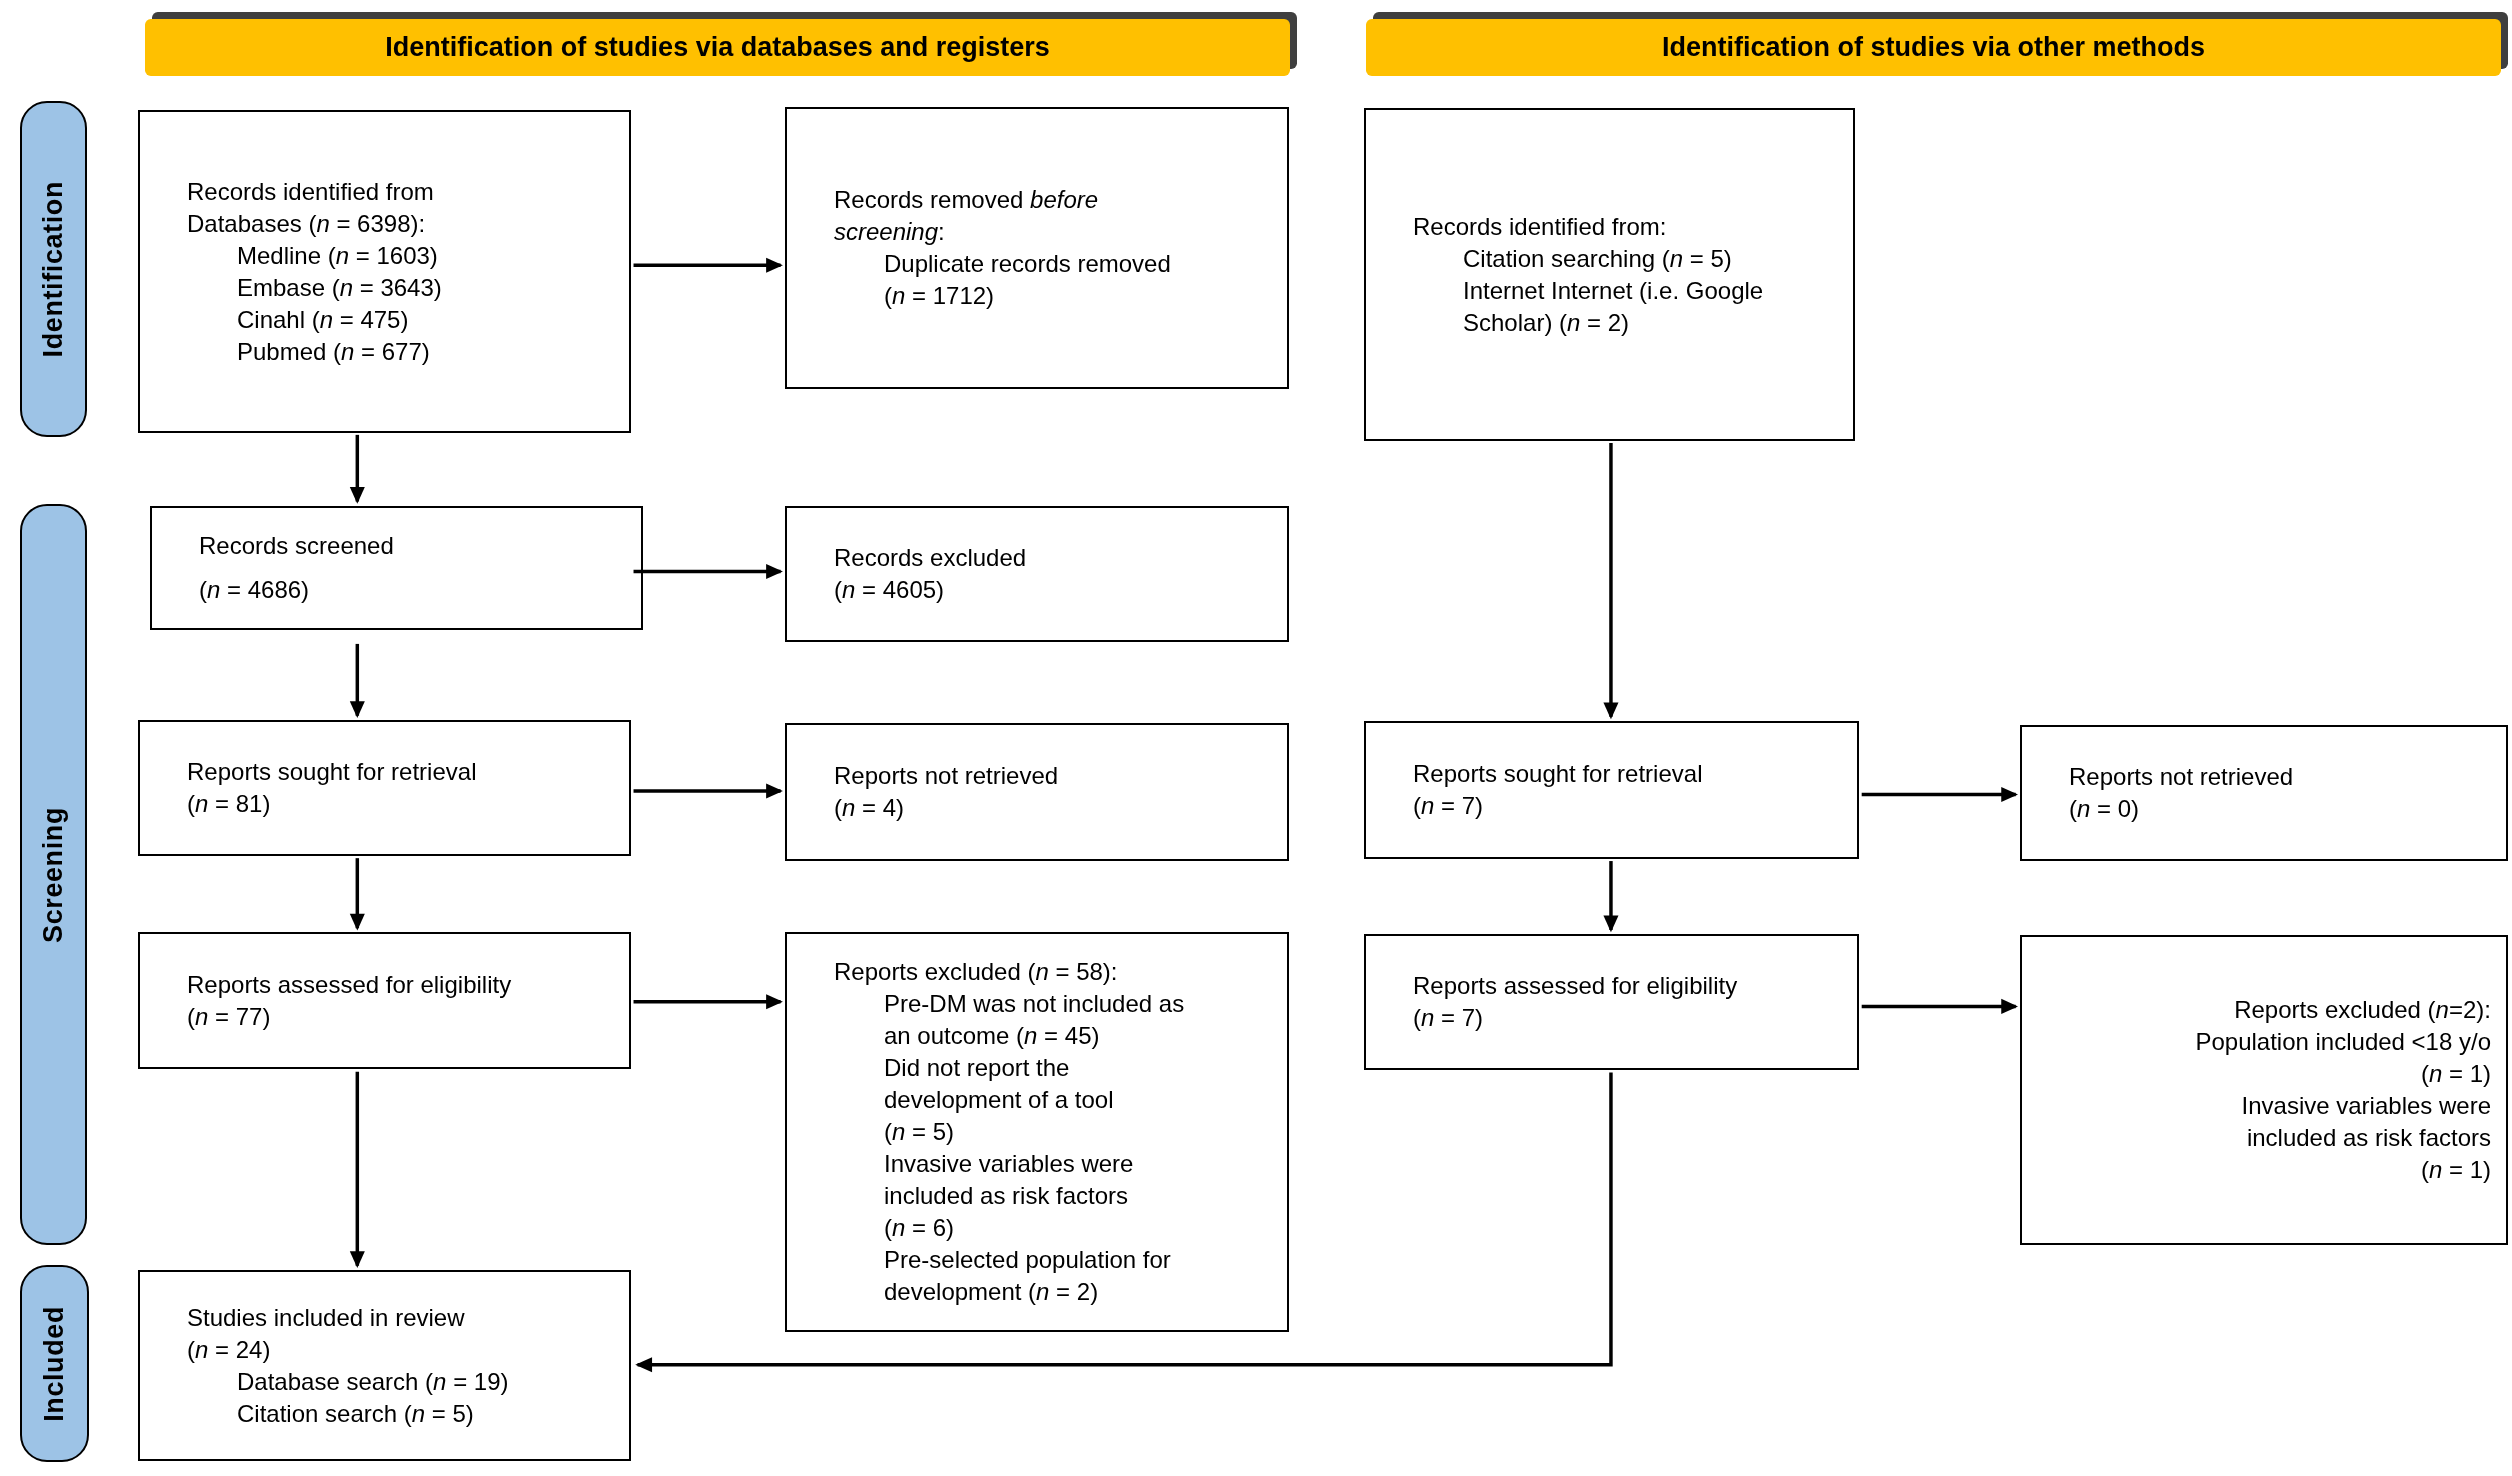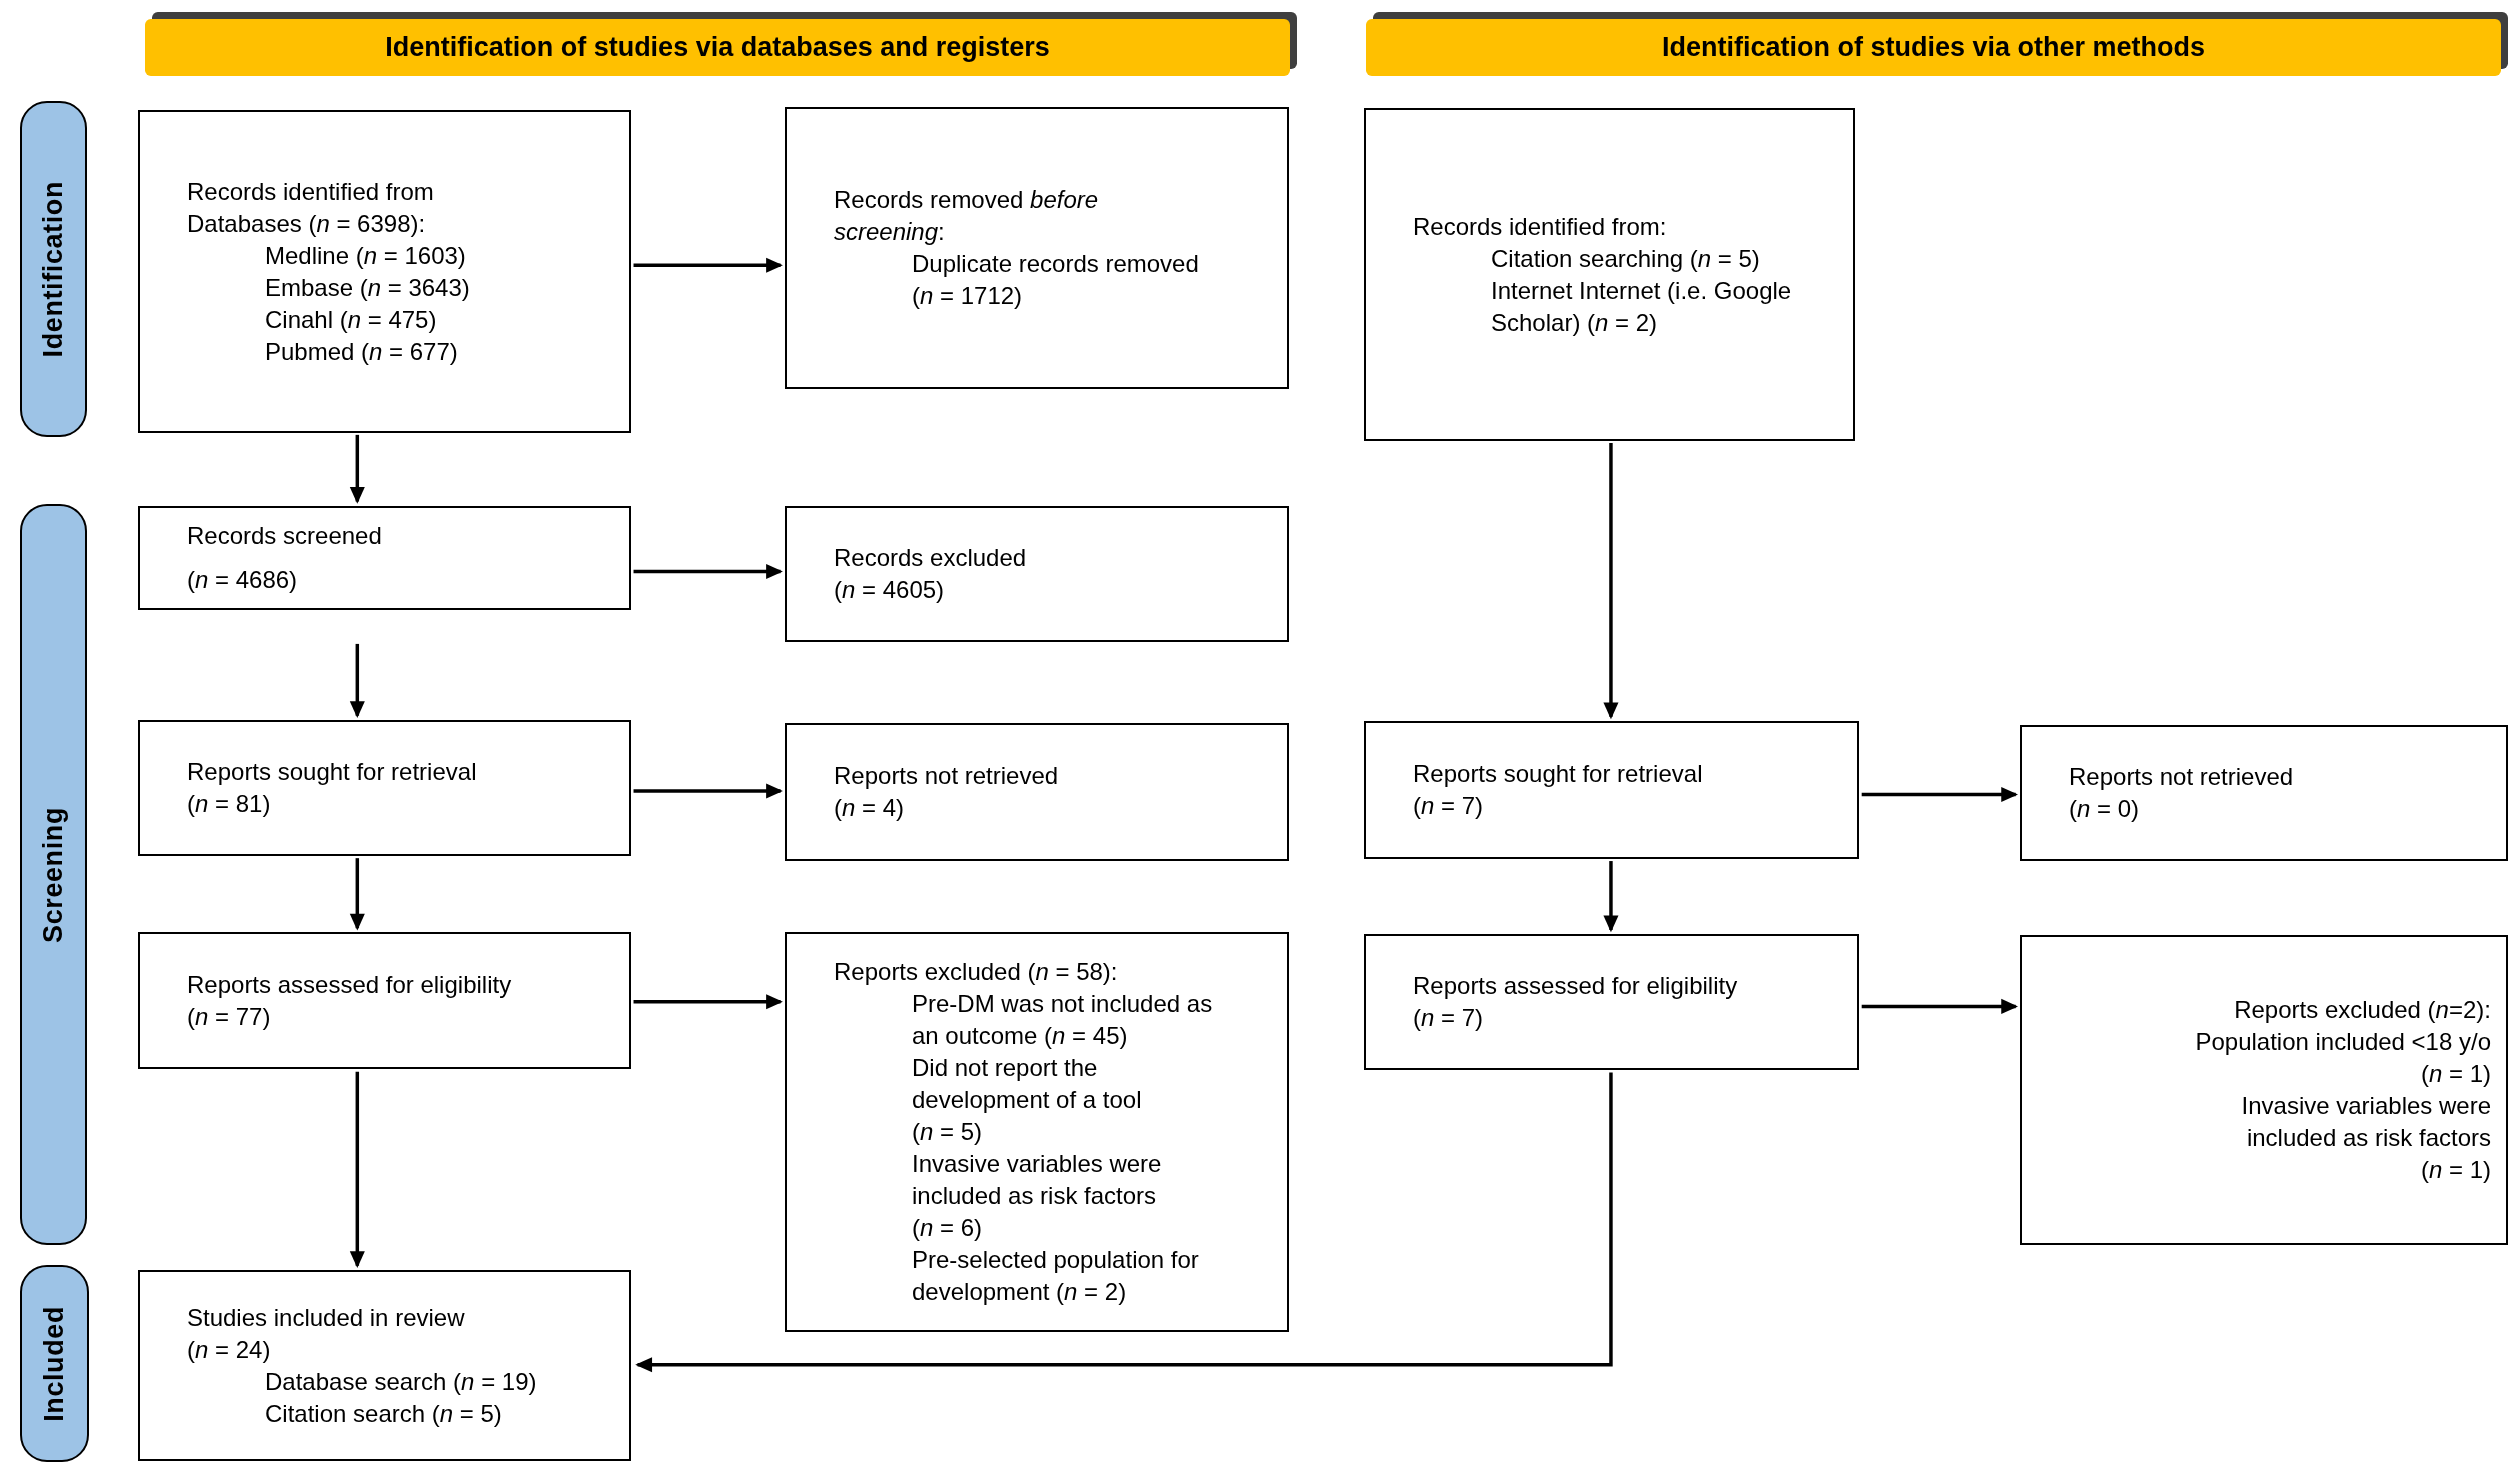--- a/index.html
+++ b/index.html
@@ -29,21 +29,21 @@
   .side span{
     writing-mode:vertical-rl;transform:rotate(180deg);
     font-weight:bold;font-size:27px;letter-spacing:0.6px;white-space:nowrap;
   }
   .box{
     position:absolute;border:2.3px solid var(--line);background:var(--bg);
     box-sizing:border-box;display:flex;flex-direction:column;justify-content:center;
     padding:11.6px 15px 11.6px 47px;font-size:24px;line-height:32px;
   }
   .ln{white-space:nowrap;}
-  .ln.ind1{margin-left:78px;}
+  .ln.ind1{margin-left:50px;}
   svg.arrows{position:absolute;left:0;top:0;pointer-events:none;}
   svg.arrows line,svg.arrows path{stroke:var(--line);stroke-width:6;fill:none;}
 </style>
 </head>
 <body>
 
 <div class="canvas">
 
   <div class="hdr" style="left:145px;top:18.5px;width:1145px;height:57px;">Identification of studies via databases and registers</div>
   <div class="hdr" style="left:1366px;top:18.5px;width:1135px;height:57px;">Identification of studies via other methods</div>
@@ -72,21 +72,21 @@
       <div class="ln ind1"><span>Duplicate records removed</span></div>
       <div class="ln ind1"><span>(</span><i>n</i><span> = 1712)</span></div>
     </div>
   <div class="box" style="left:1364px;top:108px;width:491px;height:333px;">
       <div class="ln ind0"><span>Records identified from:</span></div>
       <div class="ln ind1"><span>Citation searching (</span><i>n</i><span> = 5)</span></div>
       <div class="ln ind1"><span>Internet Internet (i.e. Google</span></div>
       <div class="ln ind1"><span>Scholar) (</span><i>n</i><span> = 2)</span></div>
     </div>
 
-  <div class="box" style="left:138px;top:506px;width:493px;height:104px;gap:12px;">
+  <div class="box" style="left:150px;top:506px;width:493px;height:124px;gap:12px;">
       <div class="ln ind0"><span>Records screened</span></div>
       <div class="ln ind0"><span>(</span><i>n</i><span> = 4686)</span></div>
     </div>
   <div class="box" style="left:785px;top:506px;width:504px;height:136px;">
       <div class="ln ind0"><span>Records excluded</span></div>
       <div class="ln ind0"><span>(</span><i>n</i><span> = 4605)</span></div>
     </div>
 
   <div class="box" style="left:138px;top:720px;width:493px;height:136px;">
       <div class="ln ind0"><span>Reports sought for retrieval</span></div>

